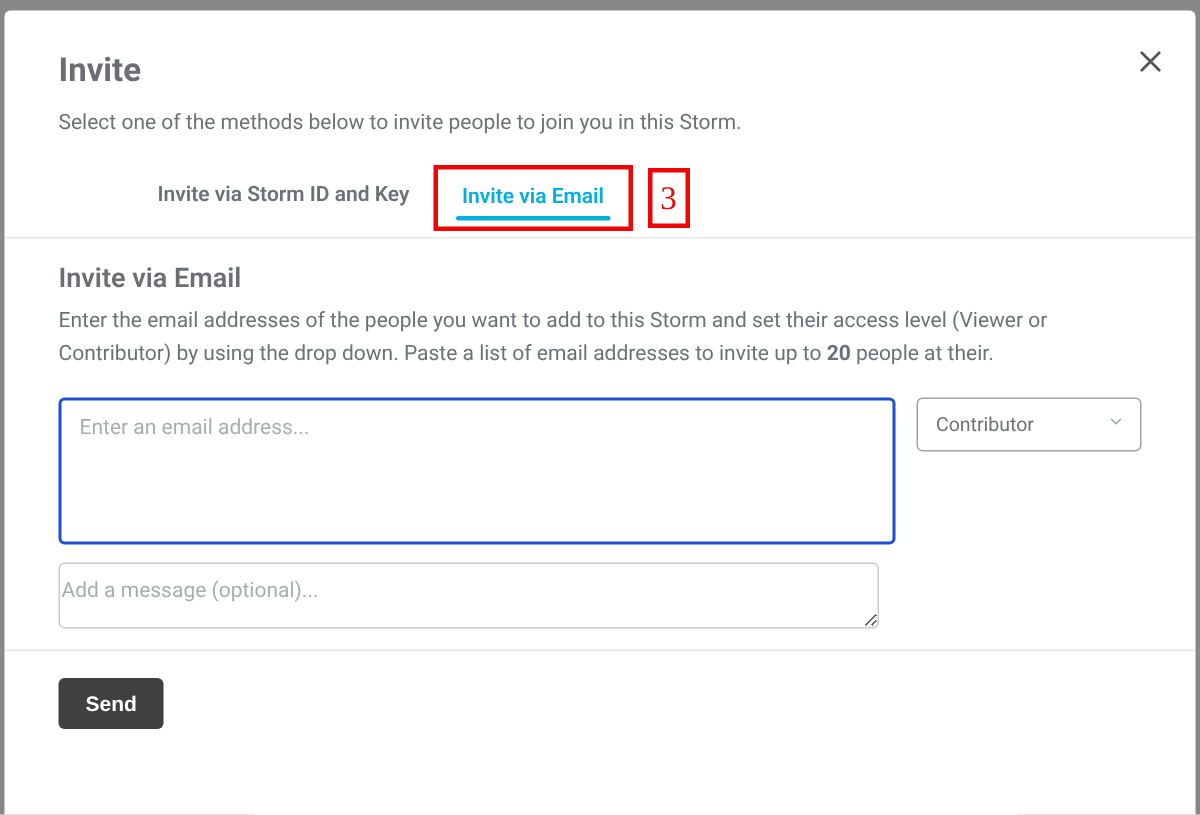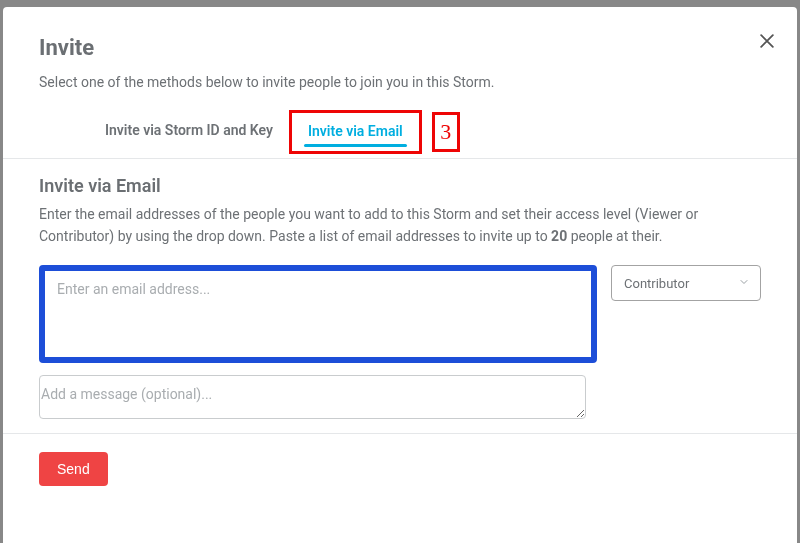--- a/index.html
+++ b/index.html
@@ -114,21 +114,21 @@
   }
   .panel-desc b { font-weight: 700; }
   .form-row {
     display: flex;
     gap: 14px;
     align-items: flex-start;
   }
   .email-box {
     flex: 1;
     height: 98px;
-    border: 6px solid #1d4ed8;
+    border: 2px solid #1d4ed8;
     border-radius: 4px;
     padding: 10px 12px;
     font-size: 14px;
     color: #9aa0a4;
     resize: none;
     font-family: inherit;
   }
   .email-box::placeholder { color: #a9adb0; }
   .role-select {
     width: 150px;
@@ -156,27 +156,27 @@
     color: #9aa0a4;
     resize: both;
     font-family: inherit;
     margin-top: 12px;
   }
   .msg-box::placeholder { color: #a9adb0; }
   .footer {
     padding: 18px 36px 0 36px;
   }
   .send-btn {
-    background: #ef4444;
+    background: #404040;
     color: #fff;
     border: none;
     border-radius: 4px;
     padding: 9px 18px;
     font-size: 14px;
-    font-weight: 400;
+    font-weight: 700;
     cursor: pointer;
   }
 </style>
 </head>
 <body>
 
 <div class="modal">
 
   <div class="close-x">
     <svg viewBox="0 0 24 24">

